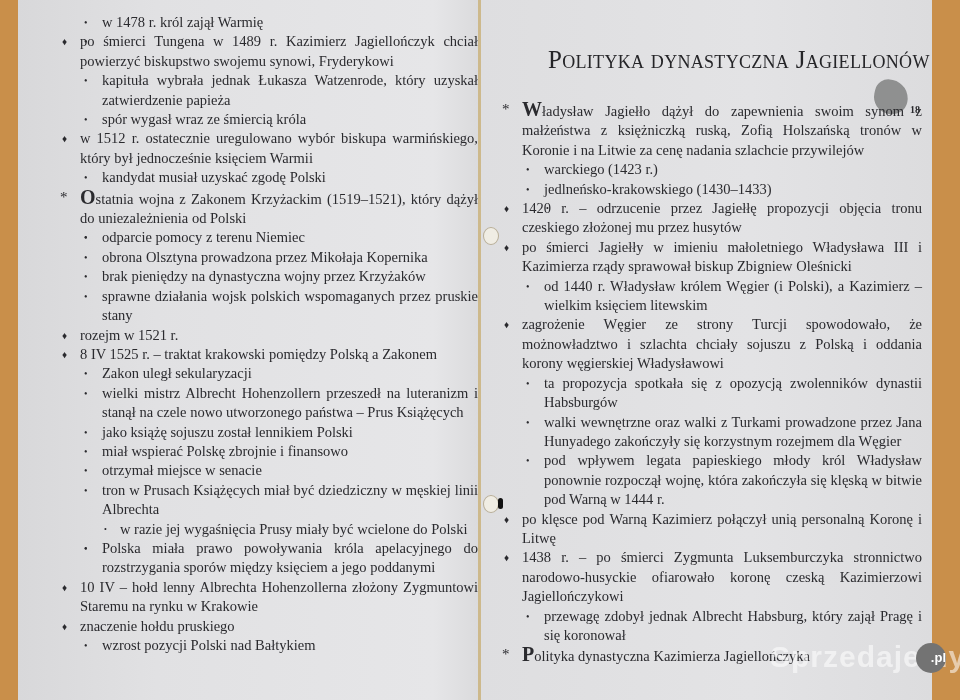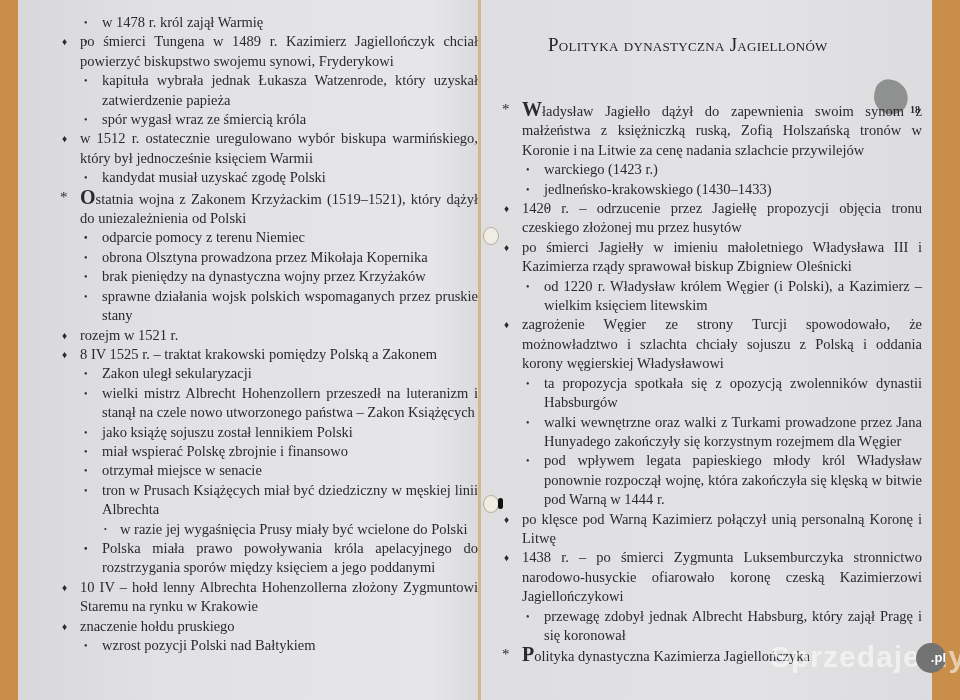--- a/index.html
+++ b/index.html
@@ -39,21 +39,21 @@
   .just { text-align:justify; }
   .bullet { position:absolute; top:0; font-size:12px; }
   .lvl0 > .bullet { left:2px; font-size:15px; }
   .lvl1 > .bullet { left:4px; font-size:10px; }
   .lvl2 > .bullet { left:26px; font-size:10px; }
   .lvl3 > .bullet { left:46px; font-size:8px; }
 
   .dropcap { font-size:20px; font-weight:bold; }
 
   .title {
-    position:absolute; left:68px; top:34px; font-size:19px; letter-spacing:0.3px;
+    position:absolute; left:68px; top:46px; font-size:25px; letter-spacing:0.3px;
     font-variant:small-caps; color:#252528;
   }
   .map-icon {
     position:absolute; left:394px; top:80px; width:34px; height:34px;
     background:#8f9090; border-radius:40% 55% 45% 50%;
     transform:rotate(12deg);
   }
   .page-num {
     position:absolute; left:430px; top:104px; font-size:10px; font-weight:bold;
   }
@@ -82,21 +82,21 @@
       <div class="item just lvl2"><span class="bullet">•</span><span>kandydat musiał uzyskać zgodę Polski</span></div>
       <div class="item just lvl0"><span class="bullet">*</span><span class="dropcap">O</span><span>statnia wojna z Zakonem Krzyżackim (1519–1521), który dążył do uniezależnienia od Polski</span></div>
       <div class="item just lvl2"><span class="bullet">•</span></div>
       <div class="item just lvl2"><span class="bullet">•</span><span>odparcie pomocy z terenu Niemiec</span></div>
       <div class="item just lvl2"><span class="bullet">•</span><span>obrona Olsztyna prowadzona przez Mikołaja Kopernika</span></div>
       <div class="item just lvl2"><span class="bullet">•</span><span>brak pieniędzy na dynastyczna wojny przez Krzyżaków</span></div>
       <div class="item just lvl2"><span class="bullet">•</span><span>sprawne działania wojsk polskich wspomaganych przez pruskie stany</span></div>
       <div class="item just lvl1"><span class="bullet">♦</span><span>rozejm w 1521 r.</span></div>
       <div class="item just lvl1"><span class="bullet">♦</span><span>8 IV 1525 r. – traktat krakowski pomiędzy Polską a Zakonem</span></div>
       <div class="item just lvl2"><span class="bullet">•</span><span>Zakon uległ sekularyzacji</span></div>
-      <div class="item just lvl2"><span class="bullet">•</span><span>wielki mistrz Albrecht Hohenzollern przeszedł na luteranizm i stanął na czele nowo utworzonego państwa – Zakon Książęcych</span></div>
+      <div class="item just lvl2"><span class="bullet">•</span><span>wielki mistrz Albrecht Hohenzollern przeszedł na luteranizm i stanął na czele nowo utworzonego państwa – Prus Książęcych</span></div>
       <div class="item just lvl2"><span class="bullet">•</span><span>jako książę sojuszu został lennikiem Polski</span></div>
       <div class="item just lvl2"><span class="bullet">•</span><span>miał wspierać Polskę zbrojnie i finansowo</span></div>
       <div class="item just lvl2"><span class="bullet">•</span><span>otrzymał miejsce w senacie</span></div>
       <div class="item just lvl2"><span class="bullet">•</span><span>tron w Prusach Książęcych miał być dziedziczny w męskiej linii Albrechta</span></div>
       <div class="item just lvl3"><span class="bullet">•</span><span>w razie jej wygaśnięcia Prusy miały być wcielone do Polski</span></div>
       <div class="item just lvl2"><span class="bullet">•</span></div>
       <div class="item just lvl2"><span class="bullet">•</span><span>Polska miała prawo powoływania króla apelacyjnego do rozstrzygania sporów między księciem a jego poddanymi</span></div>
       <div class="item just lvl1"><span class="bullet">♦</span><span>10 IV – hołd lenny Albrechta Hohenzollerna złożony Zygmuntowi Staremu na rynku w Krakowie</span></div>
       <div class="item just lvl1"><span class="bullet">♦</span><span>znaczenie hołdu pruskiego</span></div>
       <div class="item just lvl2"><span class="bullet">•</span><span>wzrost pozycji Polski nad Bałtykiem</span></div>
@@ -107,21 +107,21 @@
   <div class="title">Polityka dynastyczna Jagiellonów</div>
   <div class="map-icon"></div>
   <div class="page-num">18</div>
   <div class="content" id="right-content">
       <div class="item just lvl0"><span class="bullet">*</span><span class="dropcap">W</span><span>ładysław Jagiełło dążył do zapewnienia swoim synom z małżeństwa z księżniczką ruską, Zofią Holszańską tronów w Koronie i na Litwie za cenę nadania szlachcie przywilejów</span></div>
       <div class="item just lvl2"><span class="bullet">•</span><span>warckiego (1423 r.)</span></div>
       <div class="item just lvl2"><span class="bullet">•</span><span>jedlneńsko-krakowskiego (1430–1433)</span></div>
       <div class="item just lvl3"><span class="bullet">•</span></div>
       <div class="item just lvl1"><span class="bullet">♦</span><span>1420 r. – odrzucenie przez Jagiełłę propozycji objęcia tronu czeskiego złożonej mu przez husytów</span></div>
       <div class="item just lvl1"><span class="bullet">♦</span><span>po śmierci Jagiełły w imieniu małoletniego Władysława III i Kazimierza rządy sprawował biskup Zbigniew Oleśnicki</span></div>
-      <div class="item just lvl2"><span class="bullet">•</span><span>od 1220 r. Władysław królem Węgier (i Polski), a Kazimierz – wielkim księciem litewskim</span></div>
+      <div class="item just lvl2"><span class="bullet">•</span><span>od 1440 r. Władysław królem Węgier (i Polski), a Kazimierz – wielkim księciem litewskim</span></div>
       <div class="item just lvl1"><span class="bullet">♦</span><span>zagrożenie Węgier ze strony Turcji spowodowało, że możnowładztwo i szlachta chciały sojuszu z Polską i oddania korony węgierskiej Władysławowi</span></div>
       <div class="item just lvl2"><span class="bullet">•</span><span>ta propozycja spotkała się z opozycją zwolenników dynastii Habsburgów</span></div>
       <div class="item just lvl2"><span class="bullet">•</span><span>walki wewnętrzne oraz walki z Turkami prowadzone przez Jana Hunyadego zakończyły się korzystnym rozejmem dla Węgier</span></div>
       <div class="item just lvl2"><span class="bullet">•</span><span>pod wpływem legata papieskiego młody król Władysław ponownie rozpoczął wojnę, która zakończyła się klęską w bitwie pod Warną w 1444 r.</span></div>
       <div class="item just lvl1"><span class="bullet">♦</span><span>po klęsce pod Warną Kazimierz połączył unią personalną Koronę i Litwę</span></div>
       <div class="item just lvl1"><span class="bullet">♦</span><span>1438 r. – po śmierci Zygmunta Luksemburczyka stronnictwo narodowo-husyckie ofiarowało koronę czeską Kazimierzowi Jagiellończykowi</span></div>
       <div class="item just lvl2"><span class="bullet">•</span><span>przewagę zdobył jednak Albrecht Habsburg, który zajął Pragę i się koronował</span></div>
       <div class="item just lvl0"><span class="bullet">*</span><span class="dropcap">P</span><span>olityka dynastyczna Kazimierza Jagiellończyka</span></div>
     </div>
 </div>

